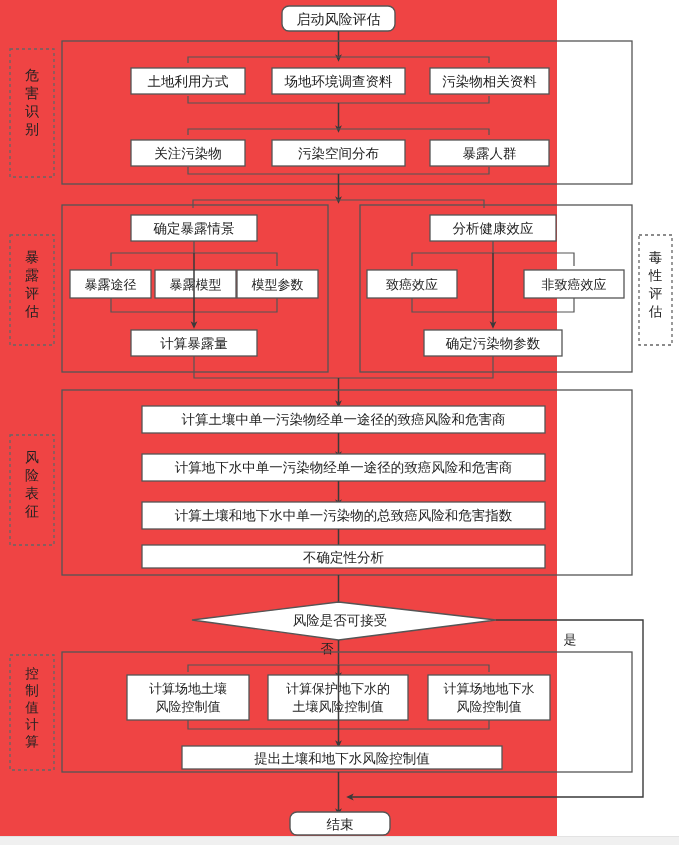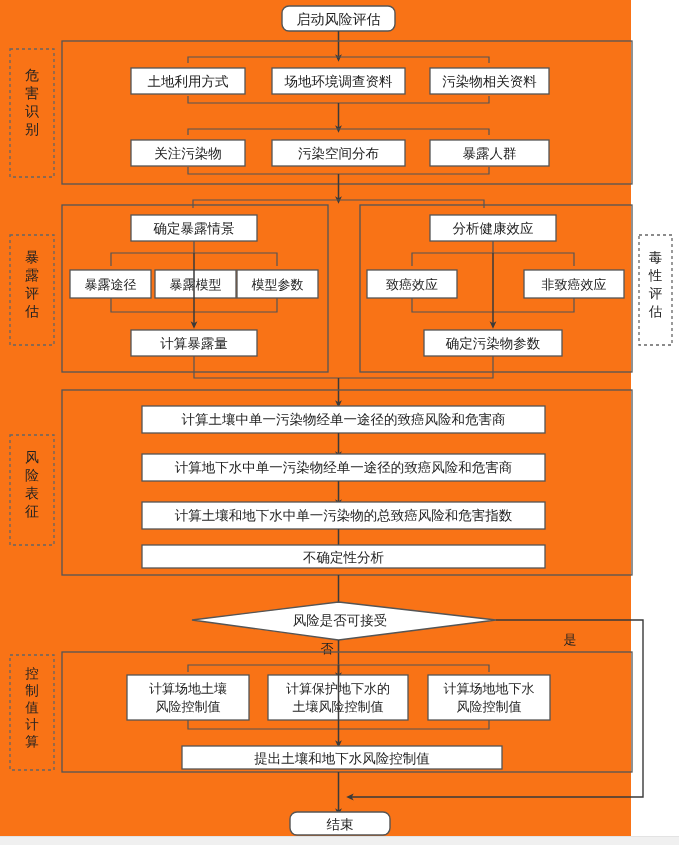--- a/index.html
+++ b/index.html
@@ -1,18 +1,18 @@
 <!DOCTYPE html>
 <html><head>
 <meta charset="utf-8">
 <style>
   html,body{margin:0;padding:0;background:#ffffff;}
   body{width:679px;height:845px;overflow:hidden;
        font-family:"Liberation Serif","DejaVu Serif",serif;}
-  #root{position:relative;width:631px;height:845px;background:#f97316;}
+  #root{position:relative;width:557px;height:845px;background:#ef4444;}
   #flow{position:absolute;left:0;top:0;width:679px;height:845px;}
   .lbl{font-family:"Liberation Serif","DejaVu Serif",serif;}
   .bottombar{position:absolute;left:0;top:836px;width:679px;height:9px;
              background:#f0f0f0;border-top:1px solid #e3e3e3;}
 </style>
 </head>
 <body>
 
 <div id="root">
 <svg id="flow" viewBox="0 0 679 845" xmlns="http://www.w3.org/2000/svg">

